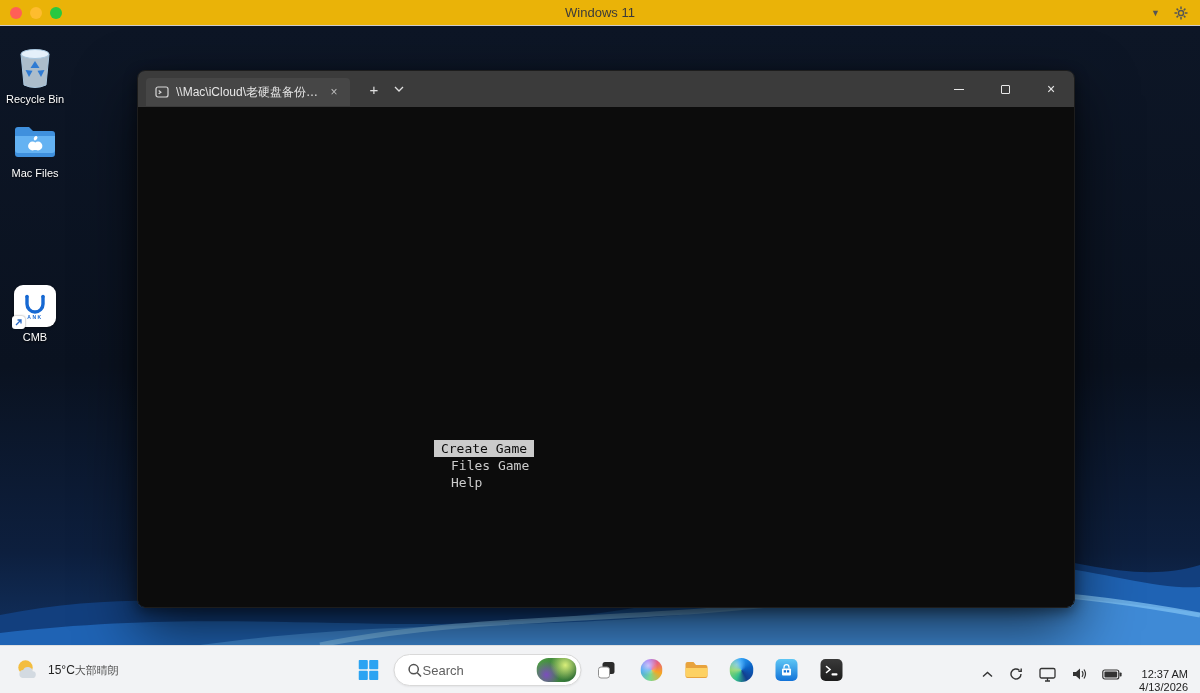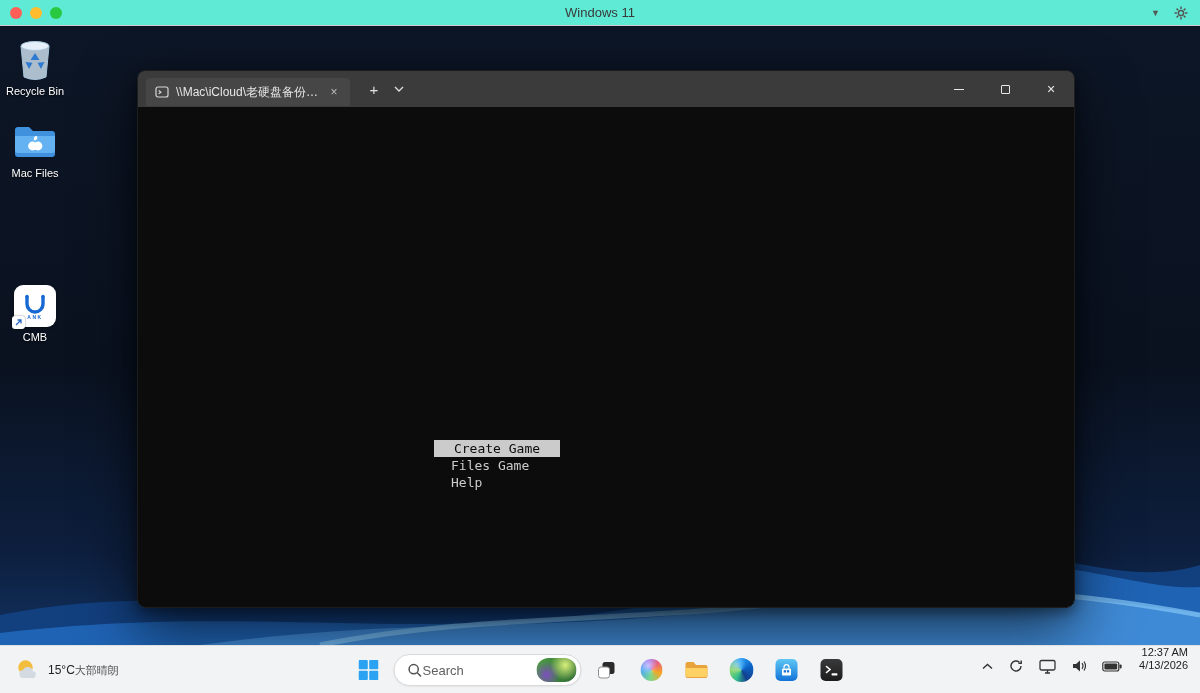--- a/index.html
+++ b/index.html
@@ -1,21 +1,21 @@
 <!DOCTYPE html>
 <html><head>
 <meta charset="utf-8">
 <style>
   *{margin:0;padding:0;box-sizing:border-box}
   html,body{width:1200px;height:693px;overflow:hidden}
   body{font-family:"Liberation Sans",sans-serif;background:#000;-webkit-font-smoothing:antialiased}
   .screen{position:relative;width:1200px;height:693px;overflow:hidden;background:#0a1220}
 
   
-  .menubar{position:absolute;top:0;left:0;right:0;height:26px;background:#5eead4;border-bottom:1px solid #cfcdcc;z-index:50}
+  .menubar{position:absolute;top:0;left:0;right:0;height:26px;background:#eab308;border-bottom:1px solid #cfcdcc;z-index:50}
   .traffic{position:absolute;left:10px;top:7px;display:flex;gap:8px}
   .light{width:12px;height:12px;border-radius:50%}
   .light.red{background:#ff5f57}.light.yellow{background:#febc2e}.light.green{background:#28c840}
   .mb-title{position:absolute;left:0;right:0;top:0;height:26px;line-height:26px;text-align:center;font-size:13px;color:#3a3a3a}
   .mb-right{position:absolute;right:12px;top:0;height:26px;display:flex;align-items:center;gap:14px;color:#5a5a5a}
   .mb-dd{font-size:9px;color:#555;cursor:default}
 
   
   .desktop{position:absolute;top:26px;left:0;right:0;bottom:48px;overflow:hidden;
     background:linear-gradient(180deg,#0d1626 0%,#0a1220 55%,#0d1f3e 85%,#113160 100%)}
@@ -44,21 +44,21 @@
   .tab-dd{margin-left:2px;width:22px;height:24px;display:flex;align-items:center;justify-content:center;border-radius:4px}
   .term-wcs{margin-left:auto;display:flex;height:36px}
   .wc{width:46px;height:36px;display:flex;align-items:center;justify-content:center;color:#e8e8e8}
   .wc-min-bar{width:10px;height:1px;background:#e8e8e8}
   .wc-max-box{width:9px;height:9px;border:1px solid #e8e8e8;border-radius:1px}
   .wc-close{font-size:14px}
   .term-body{position:absolute;top:36px;left:0;right:0;bottom:0;background:#0c0c0c;
     font-family:"DejaVu Sans Mono","Liberation Mono",monospace;font-size:13px;color:#cccccc}
   .game-menu{position:absolute;left:296px;top:333px;line-height:17px}
   .game-item{white-space:pre}
-  .game-item.selected{background:#cbcbcb;color:#0c0c0c;width:126px;text-align:center}
+  .game-item.selected{background:#cbcbcb;color:#0c0c0c;width:100px;text-align:center}
   .game-item.normal{padding-left:17px}
 
   
   .taskbar{position:absolute;left:0;right:0;bottom:0;height:48px;background:#f2f3f5;border-top:1px solid rgba(0,0,0,.08);z-index:40}
   .tb-weather{position:absolute;left:4px;top:2px;height:44px;display:flex;align-items:center;gap:8px;padding:0 10px;border-radius:6px}
   .wtxt{display:flex;line-height:13px}
   .wtemp{font-size:12px;color:#222}
   .wcond{font-size:11px;color:#555}
   .tb-center{position:absolute;left:50%;top:0;transform:translateX(-50%);height:48px;display:flex;align-items:center;gap:5px}
   .tb-btn{width:40px;height:40px;border-radius:6px;display:flex;align-items:center;justify-content:center}
@@ -66,21 +66,21 @@
   .search-lbl{flex:1;font-size:13px;color:#5f5f5f}
   .search-img{width:40px;height:24px;border-radius:12px;
     background:radial-gradient(circle at 72% 30%,#d9ef7a 0%,rgba(217,239,122,0) 45%),
     radial-gradient(circle at 25% 70%,#7c4dbe 0%,rgba(124,77,190,0) 40%),
     linear-gradient(100deg,#4f9e45,#2e6b35)}
   .copilot{width:22px;height:22px;border-radius:50%;
     background:radial-gradient(circle at 35% 30%,rgba(255,255,255,.55),rgba(255,255,255,0) 45%),
     conic-gradient(from 40deg,#e8617c,#f5a623 70deg,#7bd88f 150deg,#4aa8f0 230deg,#9b6ef3 300deg,#e8617c 360deg)}
   .store{width:22px;height:22px;border-radius:5px;background:linear-gradient(180deg,#5fc7f5,#1272d8);display:flex;align-items:center;justify-content:center}
   .term-ic{width:22px;height:22px;border-radius:5px;background:linear-gradient(180deg,#3a3a3a,#1c1c1c);display:flex;align-items:center;justify-content:center}
-  .tb-right{position:absolute;right:8px;top:0;height:48px;display:flex;align-items:flex-start;gap:11px}
+  .tb-right{position:absolute;right:8px;top:0;height:48px;display:flex;align-items:flex-end;gap:11px}
   .tray-btn{display:flex;align-items:center;justify-content:center;height:40px;padding:0 2px;border-radius:4px}
   .clock{display:flex;flex-direction:column;align-items:flex-end;line-height:13px;padding:0 4px}
   .clock .t,.clock .d{font-size:11px;color:#222}
 </style>
 </head>
 <body>
 
 <div class="screen">
 
   <div class="menubar">
@@ -103,21 +103,21 @@
 
   <div class="desktop">
     <svg class="bloom" viewBox="0 0 1200 150" preserveAspectRatio="none">
       <ellipse cx="640" cy="140" rx="300" ry="70" fill="#5ea8e8" opacity="0.30"></ellipse>
       <path d="M0,150 L0,120 C200,80 330,140 520,95 C700,55 760,20 900,35 C1030,48 1120,95 1200,70 L1200,150 Z" fill="#123f7e"></path>
       <path d="M0,150 L0,138 C260,108 420,150 640,112 C820,82 900,55 1040,70 C1110,78 1160,95 1200,92 L1200,150 Z" fill="#1f63b4"></path>
       <path d="M200,150 C420,120 560,140 760,110 C920,86 1040,96 1200,118 L1200,150 Z" fill="#3f8ad6"></path>
       <path d="M320,150 C480,118 640,128 820,104 C960,86 1080,98 1200,120" stroke="#7fc0f2" stroke-width="5" fill="none" opacity="0.75"></path>
     </svg>
 
-    <div class="dicon" style="top:12px">
+    <div class="dicon" style="top:20px">
       <div class="glyph">
         <svg width="36" height="42" viewBox="0 0 36 42">
           <path d="M4 7 L7 38 Q18 43 29 38 L32 7" fill="rgba(213,231,245,0.8)" stroke="#a8c6de" stroke-width="1"></path>
           <ellipse cx="18" cy="7" rx="14" ry="4.5" fill="#e5f0fa" stroke="#a8c6de" stroke-width="1"></ellipse>
           <g fill="#2f7bd3">
             <path d="M18 14 l4.5 7 h-9 z"></path>
             <path d="M12 30 l-3.5-7 7 .8 z"></path>
             <path d="M24 30 l3.5-7 -7 .8 z"></path>
           </g>
         </svg>

